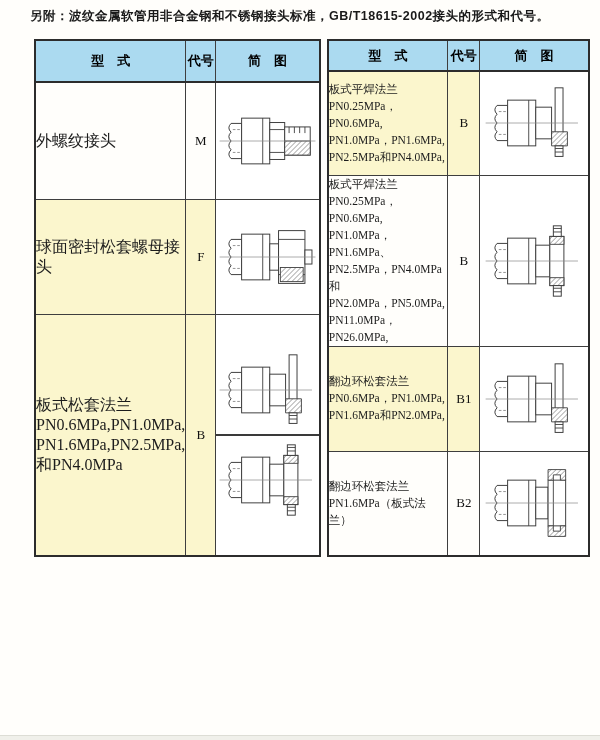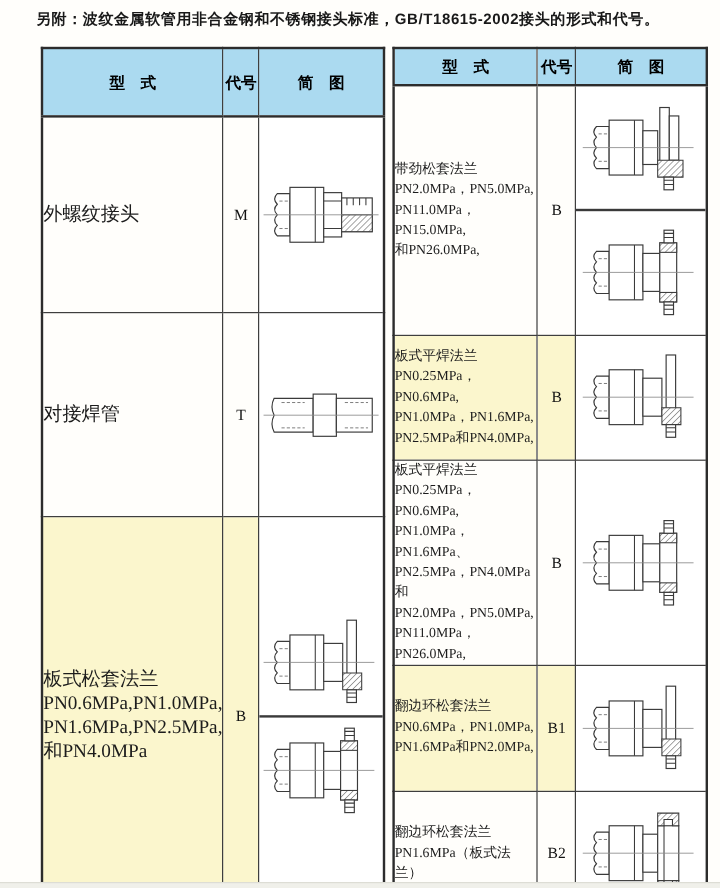--- a/index.html
+++ b/index.html
@@ -196,27 +196,27 @@
       <td class="type">外螺纹接头</td>
       <td class="code">M</td>
       <td class="diag-cell">
             <div class="dwrap" style="height:86px">
         <svg class="diag" viewBox="0 0 116 92">
                 <use href="#sym-male-thread" xlink:href="#sym-male-thread"></use>
               </svg>
       </div>
           </td>
     </tr>
-    <tr style="height:92px">
-      <td class="type">对接焊管</td>
-      <td class="code">T</td>
-      <td class="diag-cell">
-            <div class="dwrap" style="height:90px">
-        <svg class="diag" viewBox="0 0 116 92">
-                <use href="#sym-butt-weld" xlink:href="#sym-butt-weld"></use>
+    <tr style="height:85px">
+      <td class="type hl">球面密封松套螺母接头</td>
+      <td class="code hl">F</td>
+      <td class="diag-cell">
+            <div class="dwrap" style="height:83px">
+        <svg class="diag" viewBox="0 0 116 92">
+                <use href="#sym-swivel-nut" xlink:href="#sym-swivel-nut"></use>
               </svg>
       </div>
           </td>
     </tr>
     <tr style="height:180px">
       <td class="type hl">板式松套法兰
 PN0.6MPa,PN1.0MPa,
 PN1.6MPa,PN2.5MPa,
 和PN4.0MPa</td>
       <td class="code hl">B</td>
@@ -242,40 +242,20 @@
         <col style="width:120px">
         <col style="width:32px">
         <col style="width:109px">
       </colgroup>
     <tbody>
         <tr class="head">
       <th>型　式</th>
       <th>代号</th>
       <th>简　图</th>
     </tr>
-    <tr style="height:208px">
-      <td class="type">带劲松套法兰
-PN2.0MPa，PN5.0MPa,
-PN11.0MPa，PN15.0MPa,
-和PN26.0MPa,</td>
-      <td class="code">B</td>
-      <td class="diag-cell">
-        <div class="dwrap" style="height:102px">
-          <svg class="diag" viewBox="0 0 116 92">
-                <use href="#sym-flange-neck" xlink:href="#sym-flange-neck"></use>
-              </svg>
-        </div>
-        <div class="dsep"></div>
-        <div class="dwrap" style="height:102px">
-          <svg class="diag" viewBox="0 0 116 92">
-                <use href="#sym-flange-collar" xlink:href="#sym-flange-collar"></use>
-              </svg>
-        </div>
-      </td>
-    </tr>
     <tr style="height:104px">
       <td class="type hl">板式平焊法兰
 PN0.25MPa，PN0.6MPa,
 PN1.0MPa，PN1.6MPa,
 PN2.5MPa和PN4.0MPa,</td>
       <td class="code hl">B</td>
       <td class="diag-cell">
             <div class="dwrap" style="height:102px">
         <svg class="diag" viewBox="0 0 116 92">
                 <use href="#sym-flange-plate" xlink:href="#sym-flange-plate"></use>

